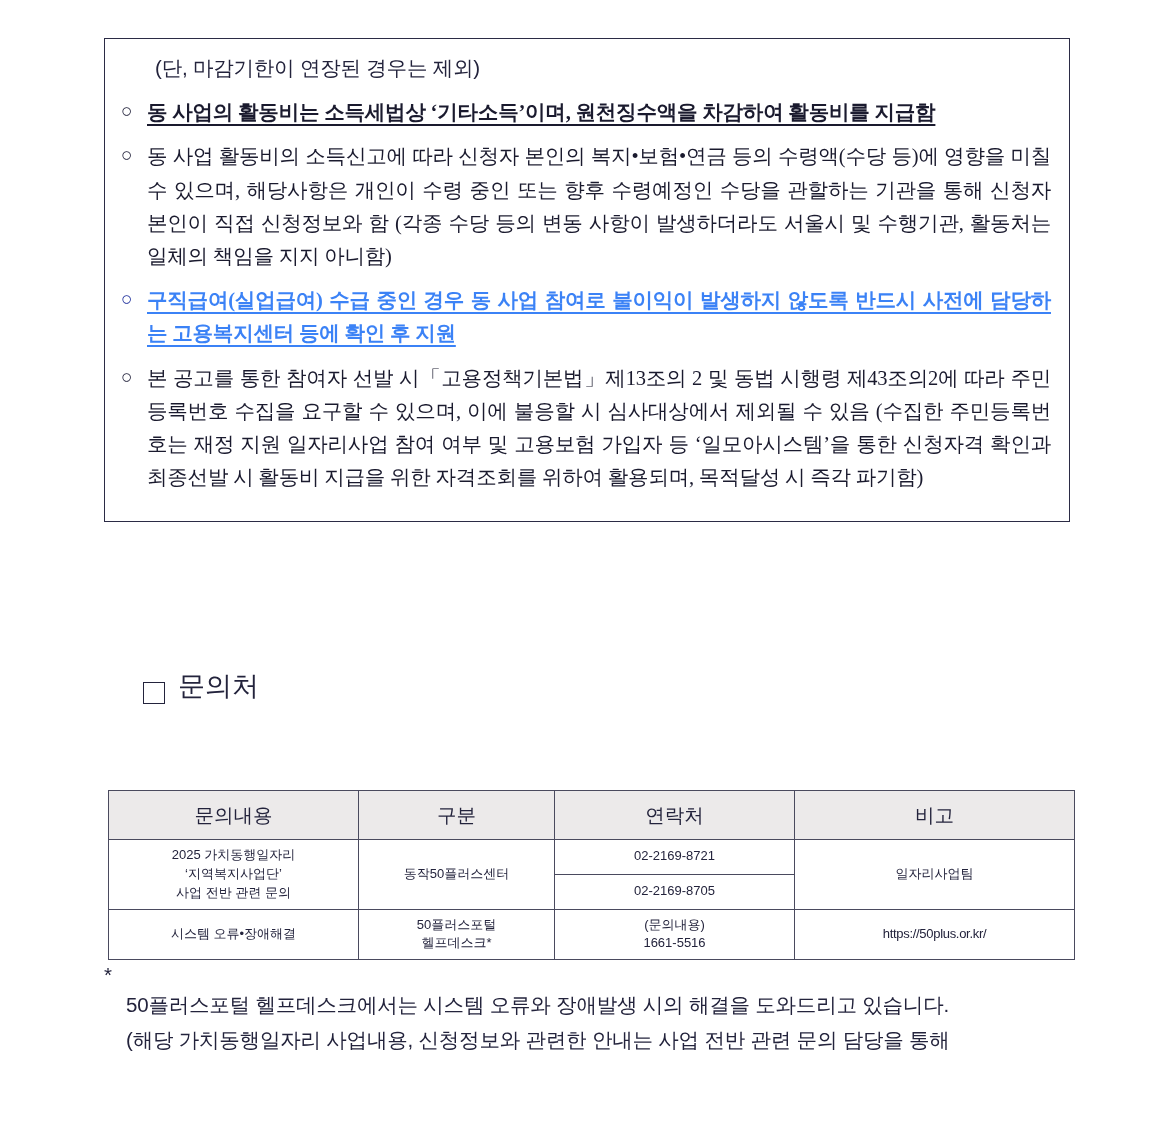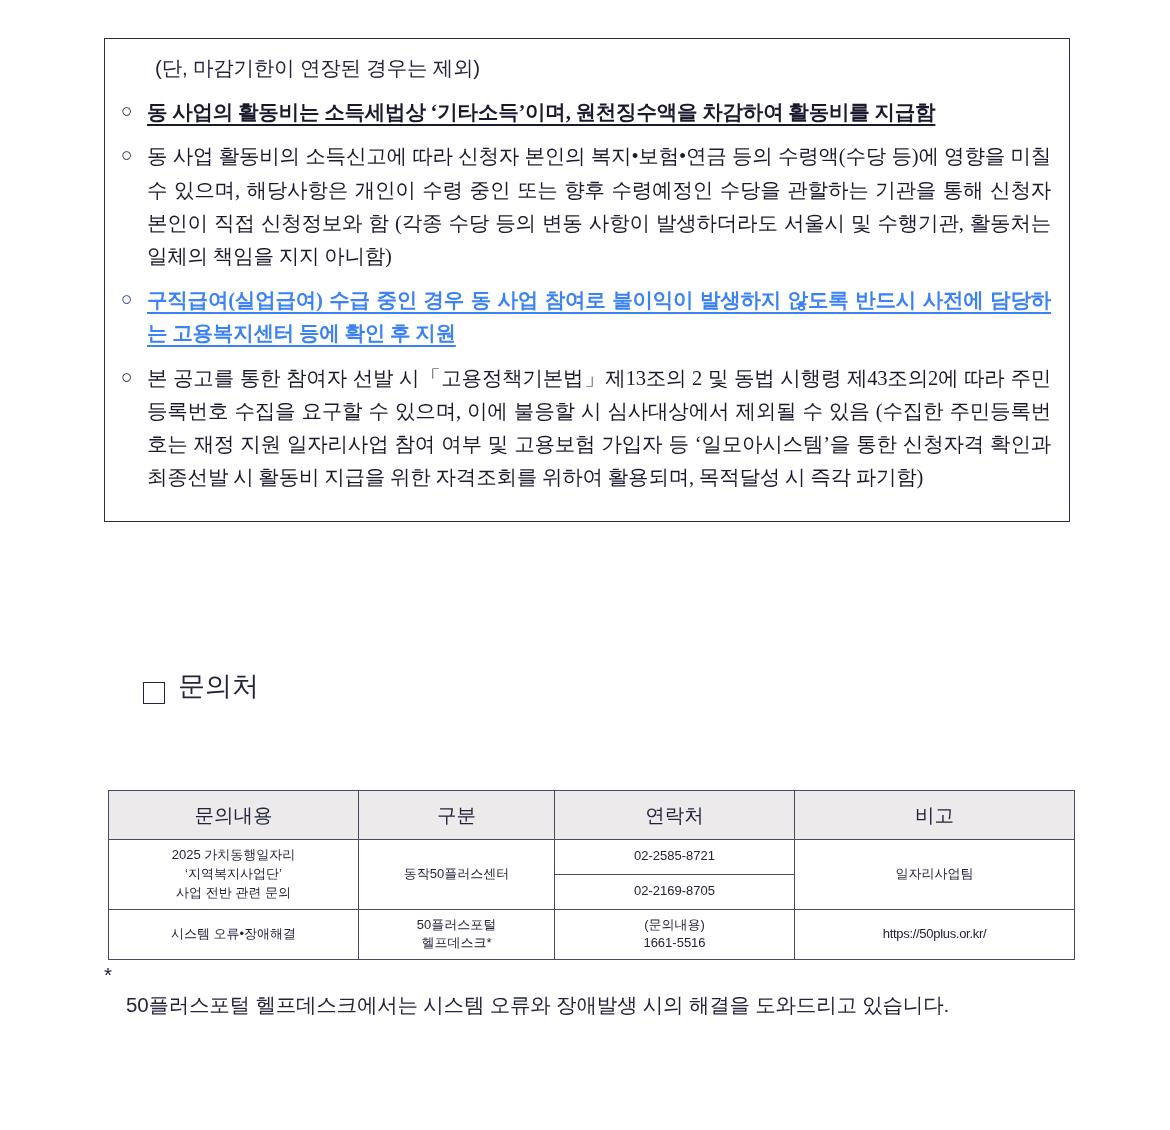--- a/index.html
+++ b/index.html
@@ -226,21 +226,21 @@
       </tr>
     </thead>
     <tbody>
       <tr>
         <td rowspan="2" class="tight">
           <span class="stack-line">2025 가치동행일자리</span>
           <span class="stack-line cell-bold">‘지역복지사업단’</span>
           <span class="stack-line cell-bold">사업 전반 관련 문의</span>
         </td>
         <td rowspan="2" class="cell-small">동작50플러스센터</td>
-        <td>02-2585-8721</td>
+        <td>02-2169-8721</td>
         <td rowspan="2">일자리사업팀</td>
       </tr>
       <tr>
         <td>02-2169-8705</td>
       </tr>
       <tr>
         <td class="cell-bold">시스템 오류•장애해결</td>
         <td class="cell-small tight">
           <span class="stack-line">50플러스포털</span>
           <span class="stack-line">헬프데스크*</span>
@@ -252,15 +252,16 @@
         <td class="cell-url">https://50plus.or.kr/</td>
       </tr>
     </tbody>
   </table>
 
   <div class="footnote">
     <div class="fn-row">
       <span class="fn-star">*</span>
       <span class="fn-body">50플러스포털 헬프데스크에서는 시스템 오류와 장애발생 시의 해결을 도와드리고 있습니다.</span>
     </div>
+    <p class="fn-indent">(해당 가치동행일자리 사업내용, 신청정보와 관련한 안내는 사업 전반 관련 문의 담당을 통해</p>
   </div>
 
 </div>
 
 </body></html>

